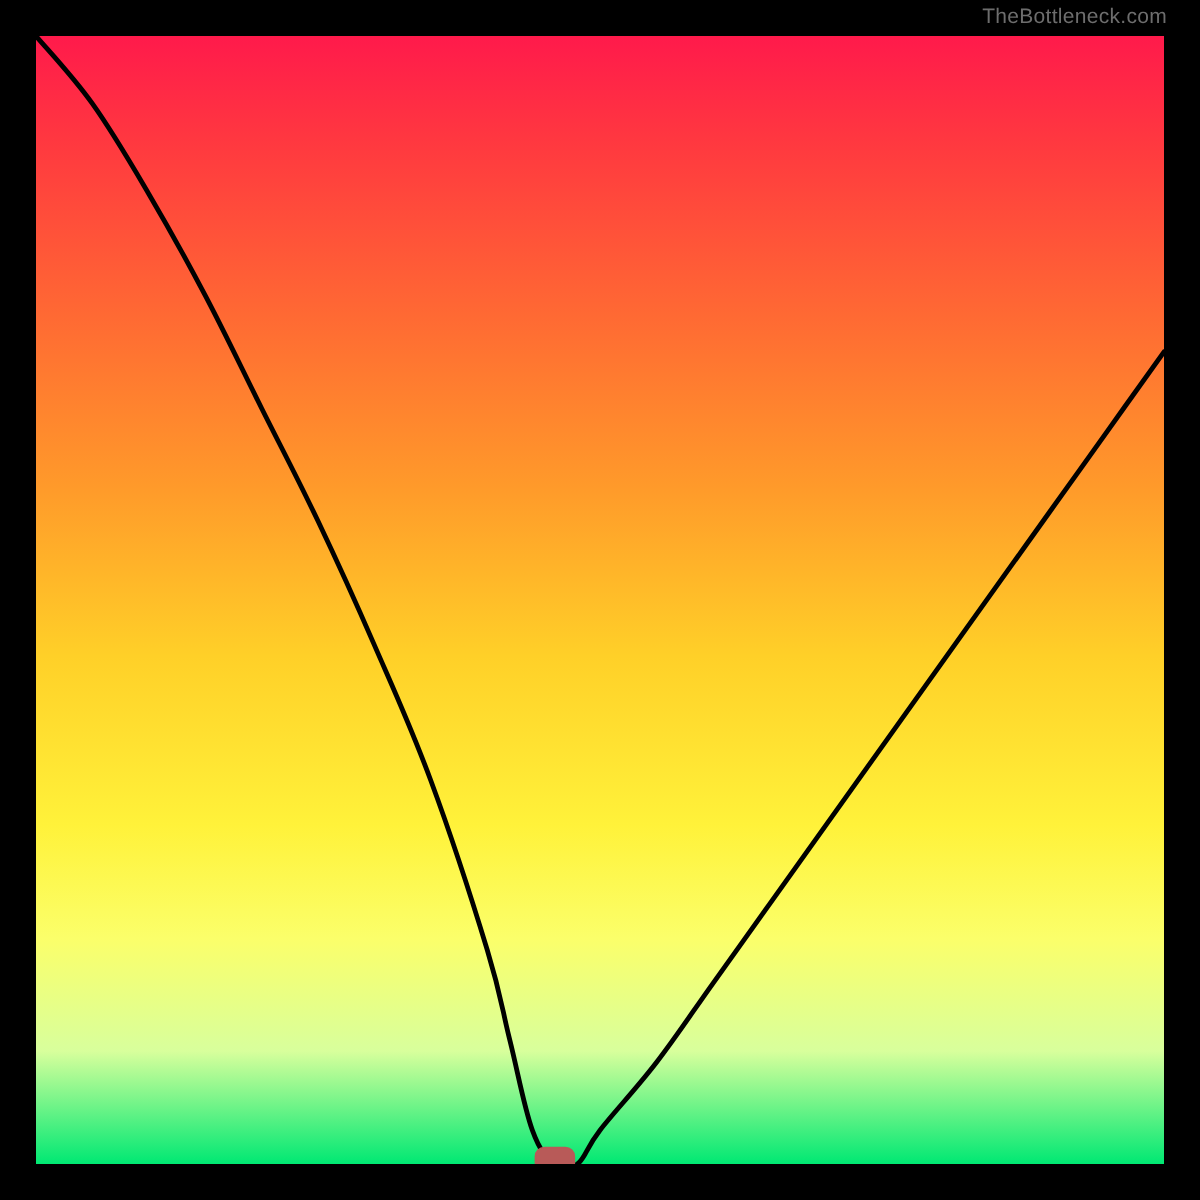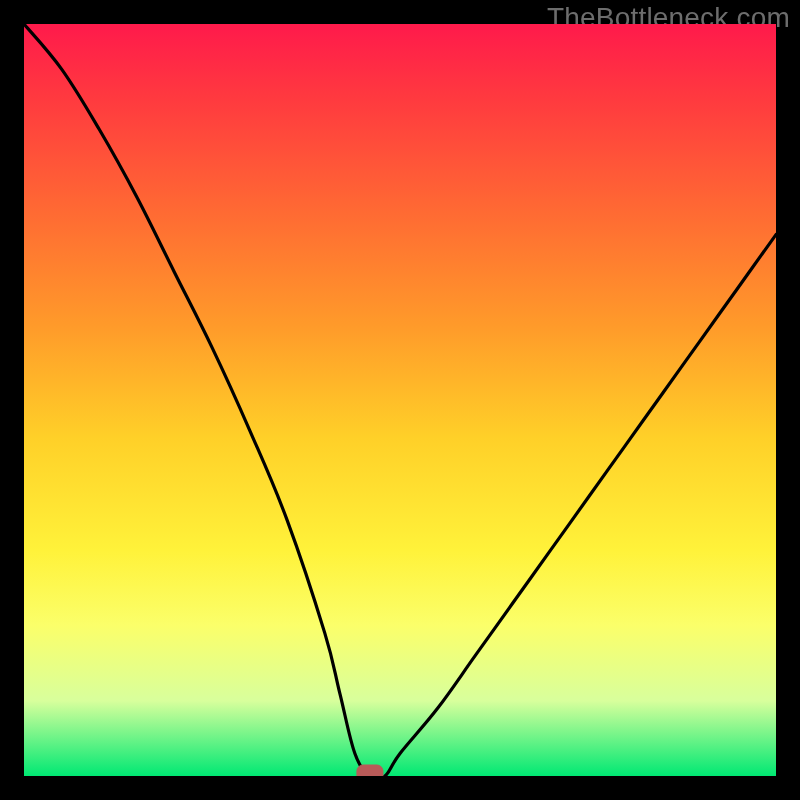--- a/index.html
+++ b/index.html
@@ -32,23 +32,23 @@
       #ff9a2a 40%,
       #ffd028 55%,
       #fff23a 70%,
       #fbff6a 80%,
       #d8ff9c 90%,
       #00e873 100%);
   }
   .watermark {
     position: absolute;
     top: 2px;
-    right: 10px;
+    right: 22px;
     color: #6d6d6d;
-    font-size: 28px;
+    font-size: 14px;
     font-weight: 500;
     letter-spacing: 0.2px;
     user-select: none;
   }
   svg.curve {
     position: absolute;
     left: 0;
     top: 0;
     width: 752px;
     height: 752px;

